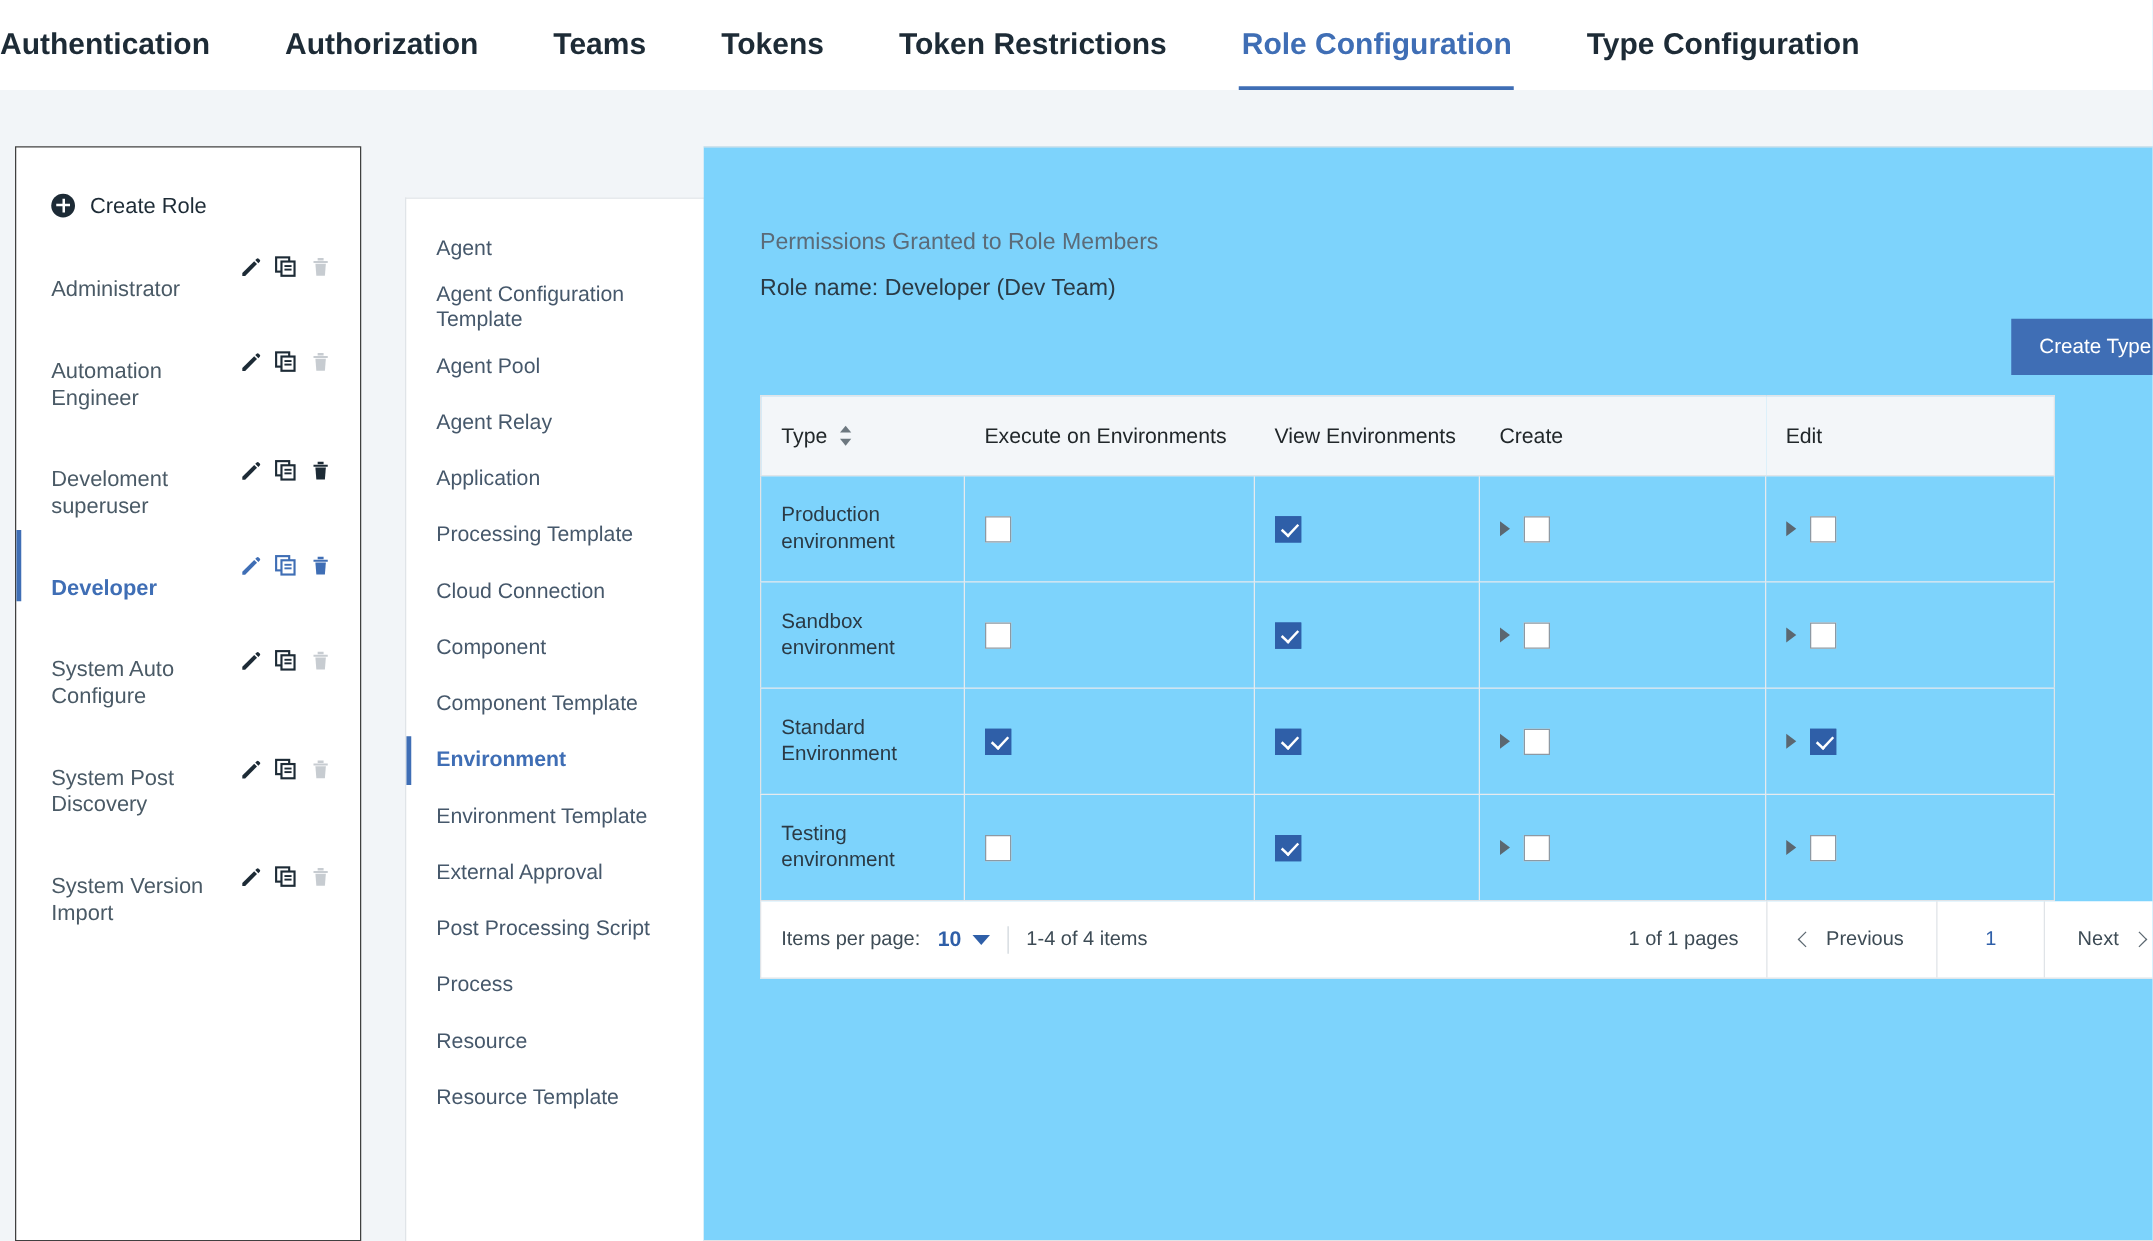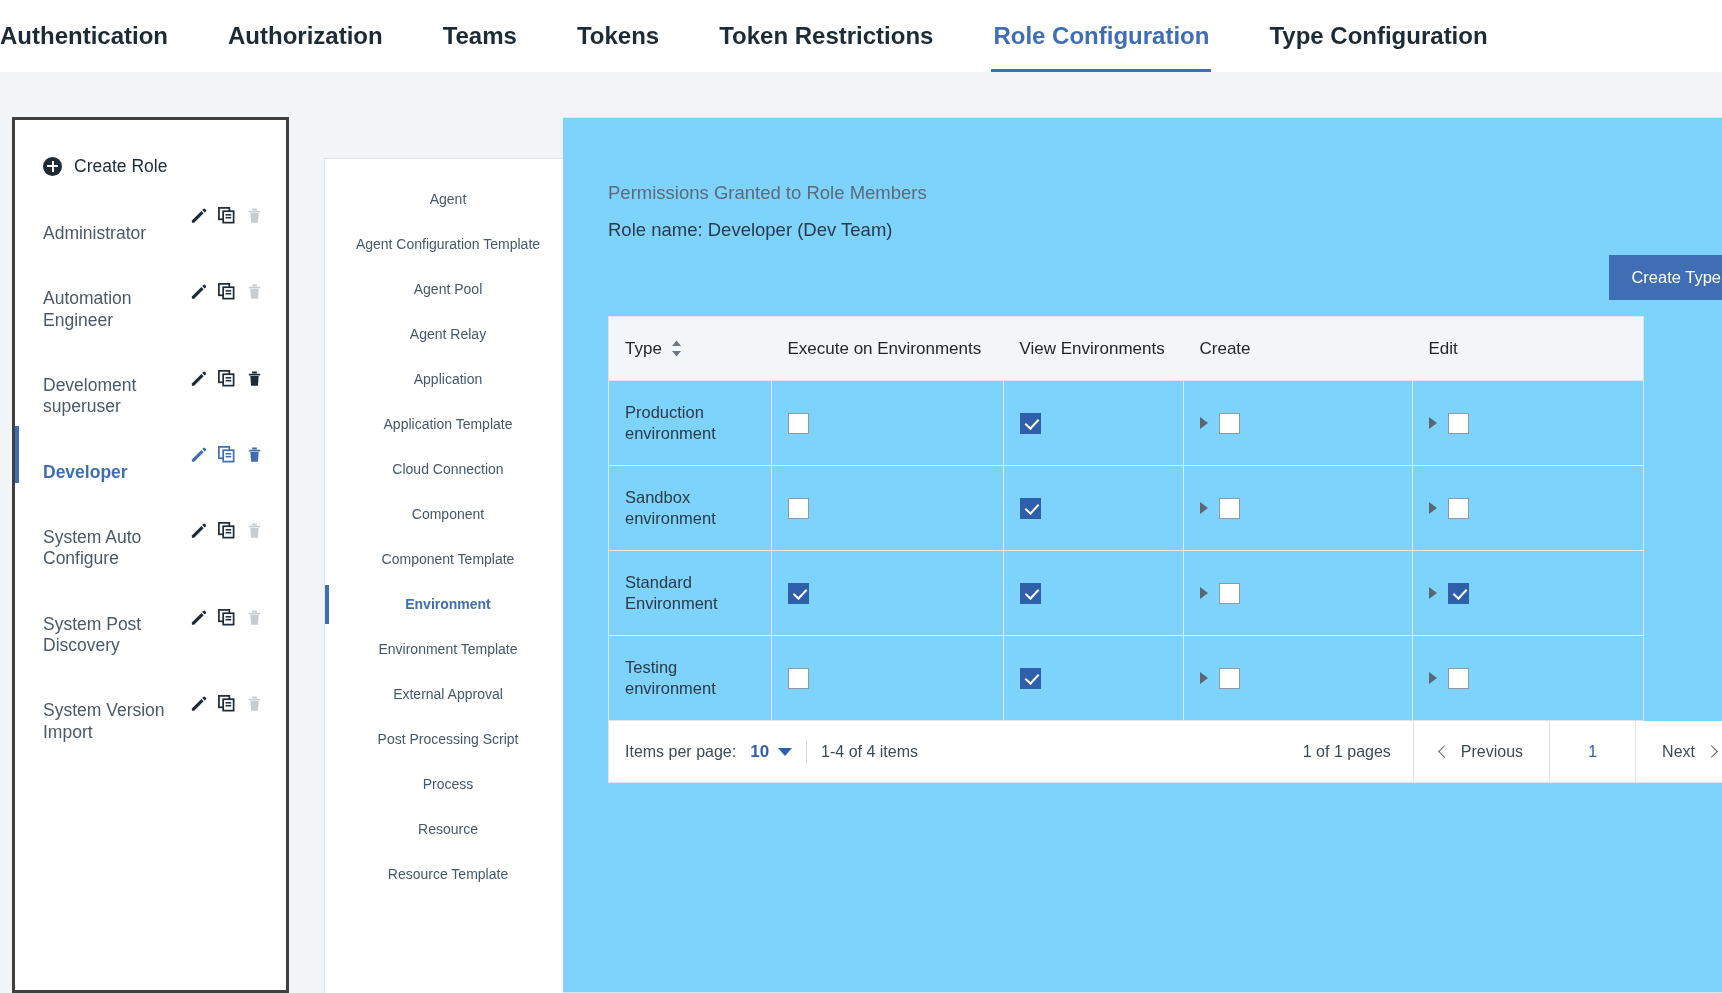--- a/index.html
+++ b/index.html
@@ -49,21 +49,21 @@
     background: #f2f5f8;
     padding: 45px 48px 0 12px;
     display: flex;
     align-items: stretch;
   }
 
   
   .rolepanel {
     width: 277px;
     background: #ffffff;
-    border: 3px solid #404040;
+    border: 1px solid #404040;
     flex: 0 0 277px;
     padding-top: 29px;
     overflow: hidden;
   }
   .create-role {
     display: flex;
     align-items: center;
     gap: 12px;
     padding: 0 0 0 28px;
     height: 34px;
@@ -125,25 +125,24 @@
     padding-top: 18px;
     height: 835px;
     overflow: hidden;
   }
   .type-item {
     position: relative;
     display: flex;
     align-items: center;
     min-height: 45px;
     padding: 4px 16px 4px 24px;
-    font-size: 14px;
+    font-size: 17px;
     color: #46586b;
     line-height: 1.2;
     cursor: pointer;
-    justify-content: center;
   }
   .type-item.selected { color: #3f6eb5; font-weight: 700; }
   .type-item.selected::before {
     content: "";
     position: absolute;
     left: 0; top: 3px; bottom: 3px;
     width: 4px;
     background: #3f6eb5;
   }
 
@@ -507,21 +506,21 @@
     <div class="type-item">
         <span>Agent Pool</span>
       </div>
     <div class="type-item">
         <span>Agent Relay</span>
       </div>
     <div class="type-item">
         <span>Application</span>
       </div>
     <div class="type-item">
-        <span>Application Template</span>
+        <span>Processing Template</span>
       </div>
     <div class="type-item">
         <span>Cloud Connection</span>
       </div>
     <div class="type-item">
         <span>Component</span>
       </div>
     <div class="type-item">
         <span>Component Template</span>
       </div>

